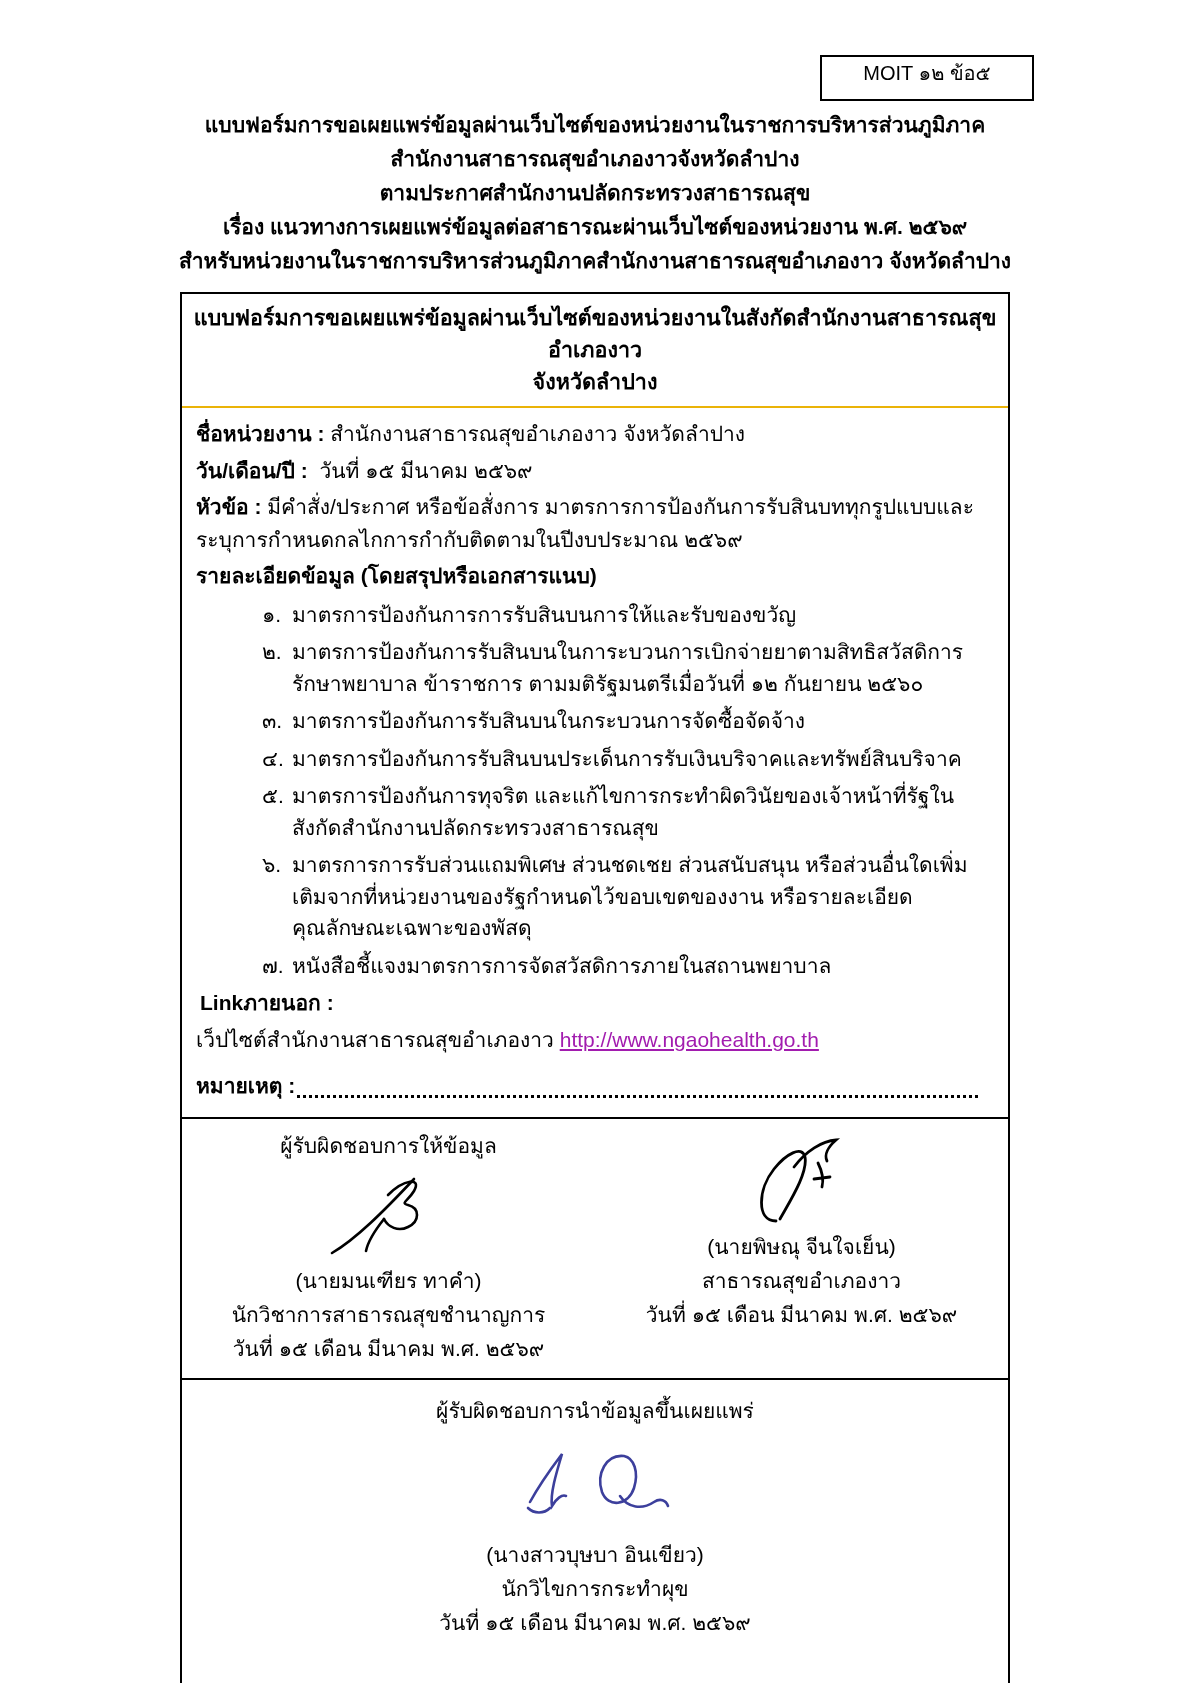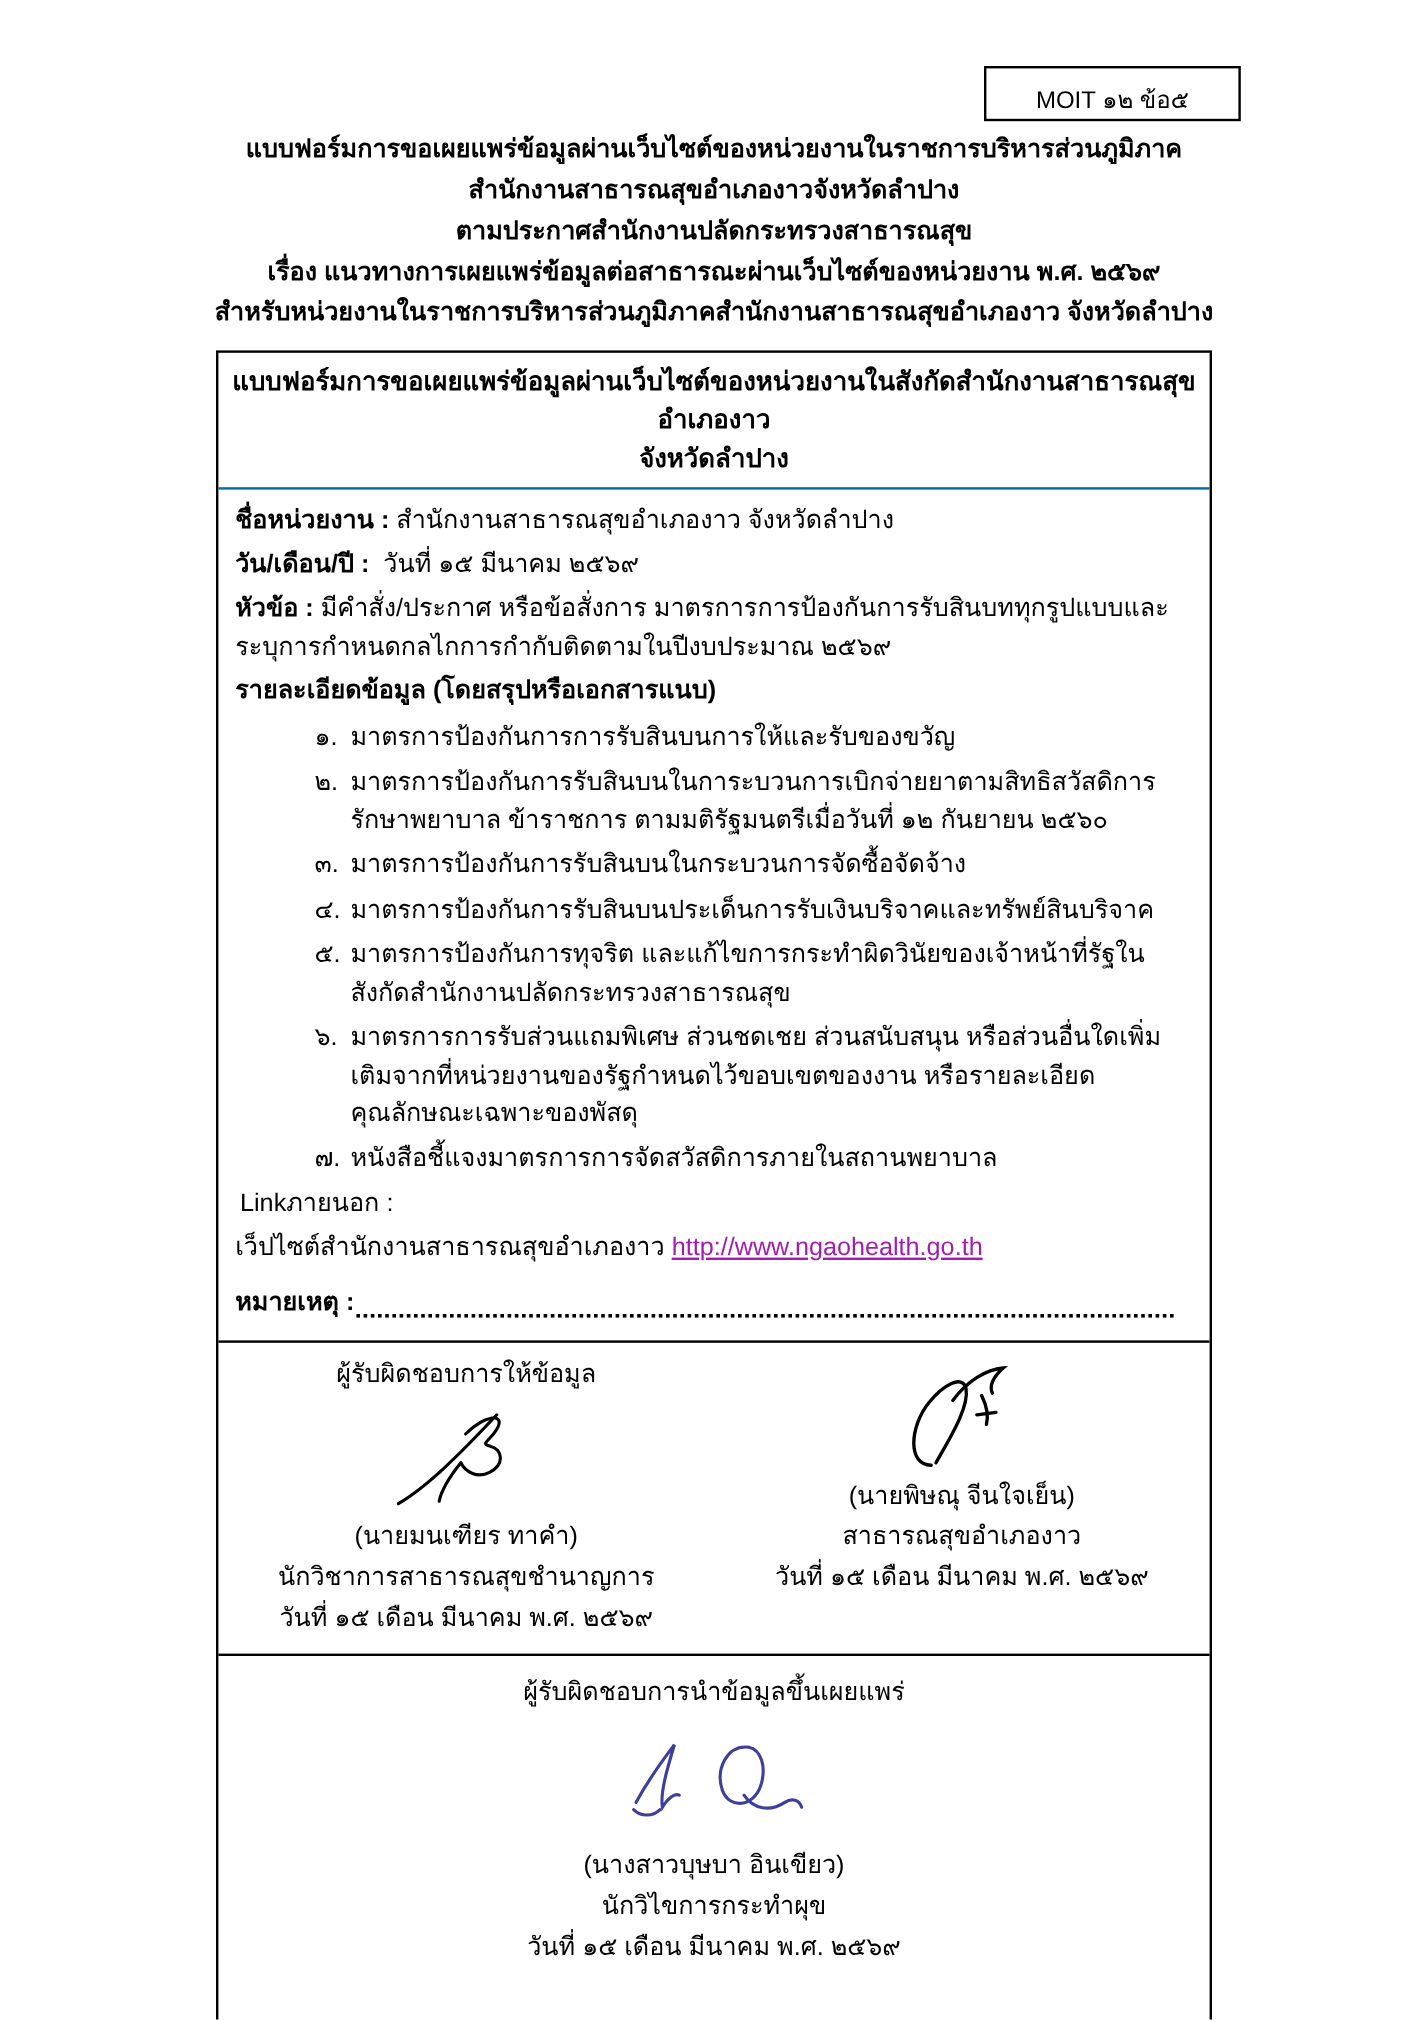--- a/index.html
+++ b/index.html
@@ -4,42 +4,42 @@
 <style>
   html,body{margin:0;padding:0;}
   body{
     width:1190px;height:1683px;background:#ffffff;color:#000;
     font-family:"Liberation Sans","DejaVu Sans",sans-serif;
     position:relative;overflow:hidden;
     -webkit-font-smoothing:antialiased;
   }
   .moit-box{
     position:absolute;top:55px;left:820px;width:210px;height:42px;
-    border:2px solid #000;display:flex;align-items:flex-end;justify-content:center;
+    border:2px solid #000;display:flex;align-items:flex-start;justify-content:center;
     font-size:20px;
   }
   .doc-header{
     margin-top:108px;text-align:center;font-weight:700;font-size:21px;line-height:34px;
   }
   .form-box{
     margin:14px 0 0 180px;width:830px;border:2px solid #000;box-sizing:border-box;
     font-size:21px;
   }
   .form-title{
-    border-bottom:2px solid #0369a1;text-align:center;font-weight:700;font-size:21.5px;
+    border-bottom:2px solid #eab308;text-align:center;font-weight:700;font-size:21.5px;
     padding:8px 10px;line-height:32px;
   }
   .form-body{padding:6px 30px 4px 14px;line-height:1.55;}
   .field-row{margin:4px 0;}
   .lbl{font-weight:700;}
   .details-list{margin:2px 0 4px 66px;}
   .d-item{display:flex;margin:6px 0;line-height:1.5;}
   .d-num{width:30px;flex:0 0 30px;}
   .d-text{flex:1;padding-right:6px;}
-  .link-label{font-weight:400;padding-left:4px;}
+  .link-label{font-weight:700;padding-left:4px;}
   .link-row{margin:4px 0 14px 0;}
   .ext-link{color:#a21caf;text-decoration:underline;}
   .note-row{display:flex;align-items:flex-end;margin:6px 0 10px 0;}
   .note-lbl{font-weight:700;white-space:nowrap;margin-right:2px;}
   .dotted-fill{flex:1;border-bottom:3px dotted #000;margin-bottom:5px;}
   .sig-section{
     border-top:2px solid #000;display:flex;padding:10px 0 12px 0;
   }
   .sig-col{flex:1;text-align:center;line-height:34px;}
   .sig-img{height:95px;display:flex;align-items:center;justify-content:center;margin:4px 0 2px 0;}

